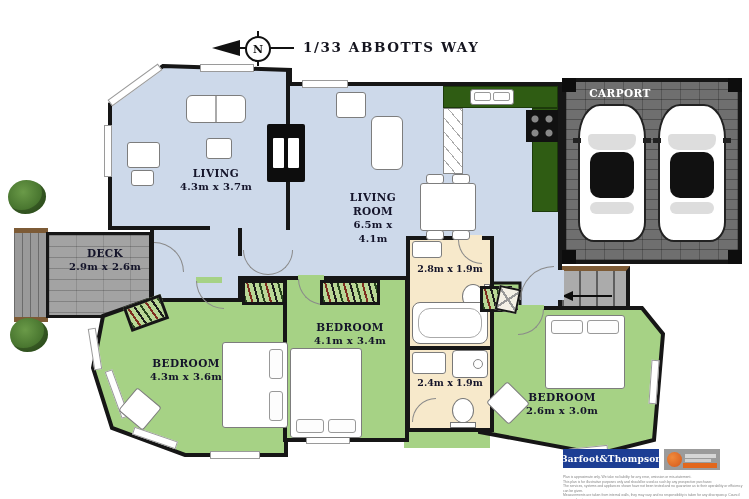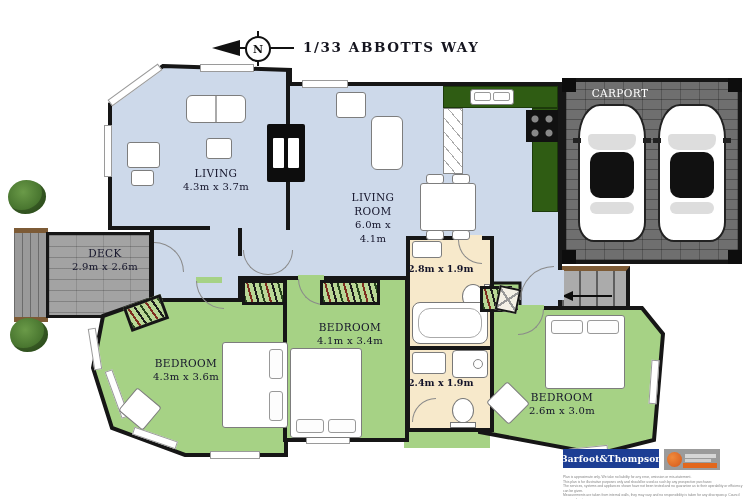--- a/index.html
+++ b/index.html
@@ -86,25 +86,25 @@
 
   .car{position:absolute;width:68px;height:138px;background:#fff;border:2px solid #222;
      border-radius:22px 22px 16px 16px / 34px 34px 20px 20px;}
   .car .ws{position:absolute;left:8px;top:28px;width:48px;height:16px;background:#ddd;border-radius:4px 4px 10px 10px;}
   .car .roof{position:absolute;left:10px;top:46px;width:44px;height:46px;background:#111;border-radius:10px;}
   .car .rw{position:absolute;left:10px;top:96px;width:44px;height:12px;background:#ddd;border-radius:6px;}
   .car .m1{position:absolute;left:-7px;top:32px;width:8px;height:5px;background:#222;}
   .car .m2{position:absolute;right:-7px;top:32px;width:8px;height:5px;background:#222;}
 
   
-  .label{position:absolute;text-align:center;color:#14142a;font-weight:normal;line-height:1.35;}
+  .label{position:absolute;text-align:center;color:#14142a;font-weight:bold;line-height:1.35;}
   .room-name{font-size:10.5px;letter-spacing:.4px;}
   .room-dims{font-size:10px;letter-spacing:.3px;}
   .label-white{color:#fff;}
-  .dims-only{font-size:9.5px;font-weight:bold;color:#14142a;text-align:left;position:absolute;}
+  .dims-only{font-size:9.5px;font-weight:bold;color:#14142a;text-align:center;position:absolute;}
 
   
   .brand{position:absolute;left:563px;top:449px;width:96px;height:19px;background:#1d3e94;
      color:#fff;display:flex;align-items:center;justify-content:center;
      font-size:9px;font-weight:bold;letter-spacing:.2px;}
   .logo2{position:absolute;left:664px;top:449px;width:56px;height:21px;background:#9b9b9b;}
   .logo2 .dot{position:absolute;left:3px;top:3px;width:15px;height:15px;border-radius:50%;
      background:radial-gradient(circle at 35% 35%,#f08a3c,#d4571a);}
   .logo2 .bar1{position:absolute;left:21px;top:5px;width:31px;height:4px;background:#d6d6d6;}
   .logo2 .bar2{position:absolute;left:21px;top:10px;width:26px;height:3px;background:#cfcfcf;}
@@ -255,21 +255,21 @@
   </div>
   <div class="chair-rot" style="left:124px;top:394px;width:32px;height:30px;transform:rotate(40deg);"></div>
   <div class="chair-rot" style="left:492px;top:388px;width:32px;height:30px;transform:rotate(45deg);"></div>
 
   <div class="label" style="left:168px;top:166px;width:96px;">
     <div class="room-name">LIVING</div>
     <div class="room-dims">4.3m x 3.7m</div>
   </div>
   <div class="label" style="left:341px;top:184px;width:64px;margin-top:6px;">
     <div class="room-name">LIVING ROOM</div>
-    <div class="room-dims">6.0m x 4.1m</div>
+    <div class="room-dims">6.5m x 4.1m</div>
   </div>
   <div class="label" style="left:58px;top:246px;width:94px;">
     <div class="room-name">DECK</div>
     <div class="room-dims">2.9m x 2.6m</div>
   </div>
   <div class="label label-white" style="left:580px;top:86px;width:80px;">
     <div class="room-name" style="color:#fff;">CARPORT</div>
   </div>
   <div class="label" style="left:138px;top:356px;width:96px;">
     <div class="room-name">BEDROOM</div>

